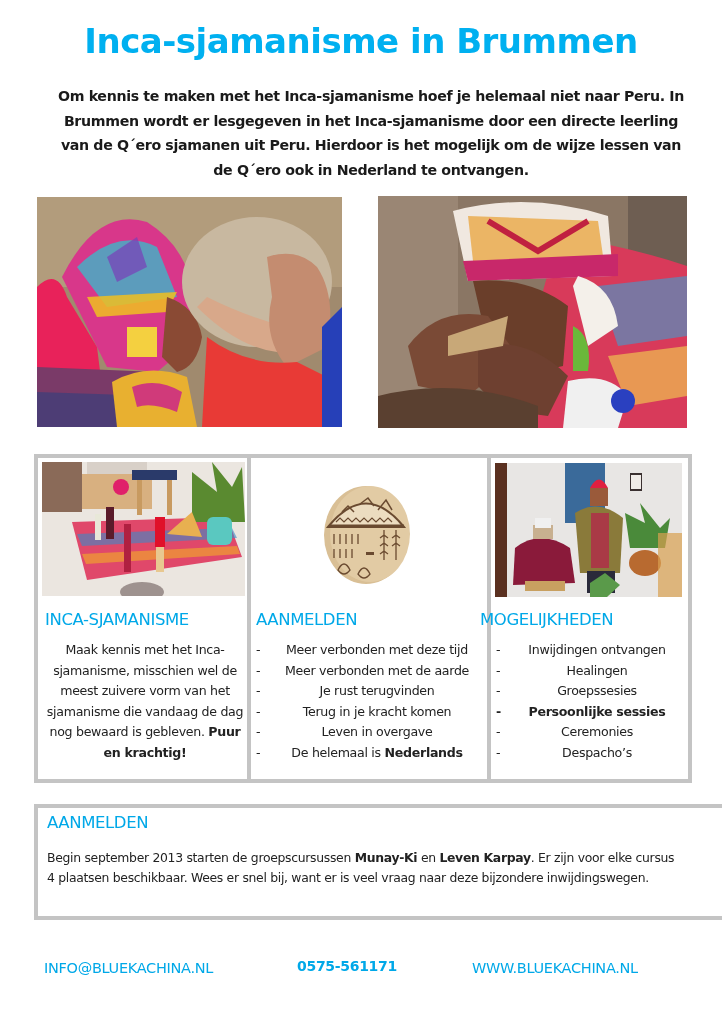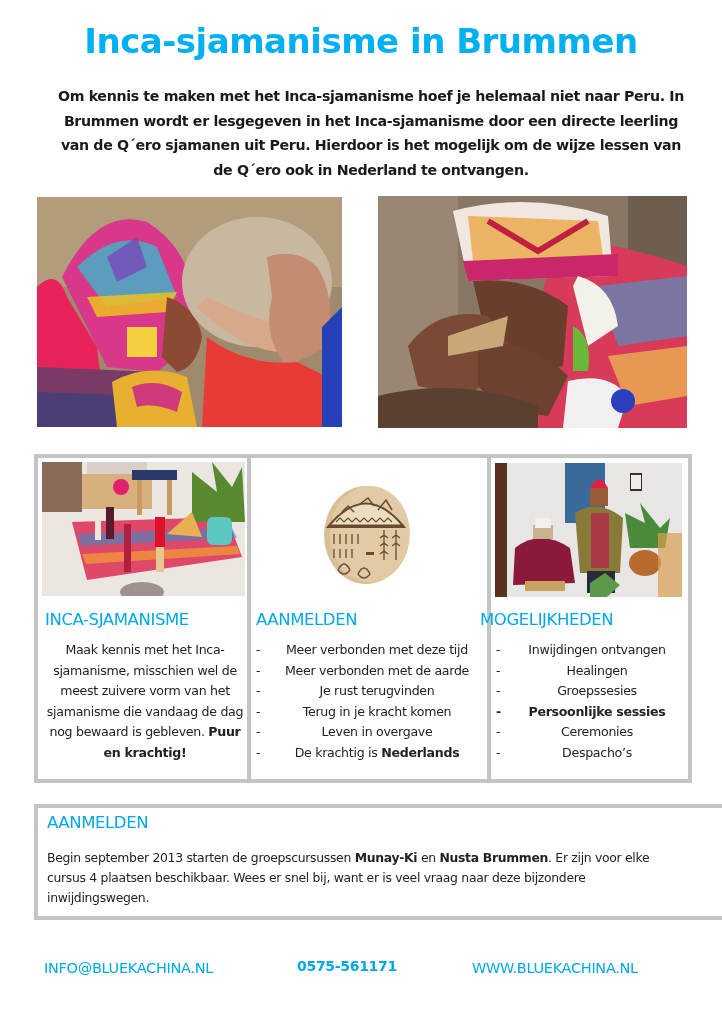--- a/index.html
+++ b/index.html
@@ -162,21 +162,21 @@
     <rect x="46" y="70" width="8" height="3" fill="#6a4a30"></rect>
   </svg>
 </div>
 <h2 class="abs col-heading" style="left:256px; top:609px; margin:0;">AANMELDEN</h2>
 <ul class="abs col-text dash" style="left:255px; top:640px; width:230px;">
   <li>Meer verbonden met deze tijd</li>
   <li>Meer verbonden met de aarde</li>
   <li>Je rust terugvinden</li>
   <li>Terug in je kracht komen</li>
   <li>Leven in overgave</li>
-  <li><span>De krachtig is </span><b>Nederlands</b></li>
+  <li><span>De helemaal is </span><b>Nederlands</b></li>
 </ul>
 
 <div class="abs photo" style="left:495px; top:463px; width:187px; height:134px;">
   <svg viewBox="0 0 187 134" preserveAspectRatio="none">
     <rect width="187" height="134" fill="#e8e6e4"></rect>
     <rect x="0" y="0" width="12" height="134" fill="#5a3020"></rect>
     <rect x="70" y="0" width="40" height="60" fill="#3a6a9a"></rect>
     <rect x="135" y="10" width="12" height="18" fill="#3a3030"></rect>
     <rect x="136" y="12" width="10" height="14" fill="#f0ece8"></rect>
 
@@ -202,18 +202,18 @@
   <li>Inwijdingen ontvangen</li>
   <li>Healingen</li>
   <li>Groepssesies</li>
   <li class="bold">Persoonlijke sessies</li>
   <li>Ceremonies</li>
   <li>Despacho’s</li>
 </ul>
 
 <div class="abs signup">
   <h2 class="abs col-heading signup-heading" style="margin:0;">AANMELDEN</h2>
-  <p class="abs signup-text" style="margin:0;"><span>Begin september 2013 starten de groepscursussen </span><b>Munay-Ki</b><span> en </span><b>Nusta Brummen</b><span>.  Er zijn voor elke cursus 4 plaatsen beschikbaar. Wees er snel bij, want er is veel vraag naar deze bijzondere inwijdingswegen.</span></p>
+  <p class="abs signup-text" style="margin:0;"><span>Begin september 2013 starten de groepscursussen </span><b>Munay-Ki</b><span> en </span><b>Leven Karpay</b><span>.  Er zijn voor elke cursus 4 plaatsen beschikbaar. Wees er snel bij, want er is veel vraag naar deze bijzondere inwijdingswegen.</span></p>
 </div>
 
 <a class="abs footer-item" style="left:44px; text-decoration:none;">INFO@BLUEKACHINA.NL</a>
 <a class="abs footer-item footer-phone" style="left:297px; text-decoration:none;">0575-561171</a>
 <a class="abs footer-item" style="left:472px; text-decoration:none;">WWW.BLUEKACHINA.NL</a>
 
 </body></html>

